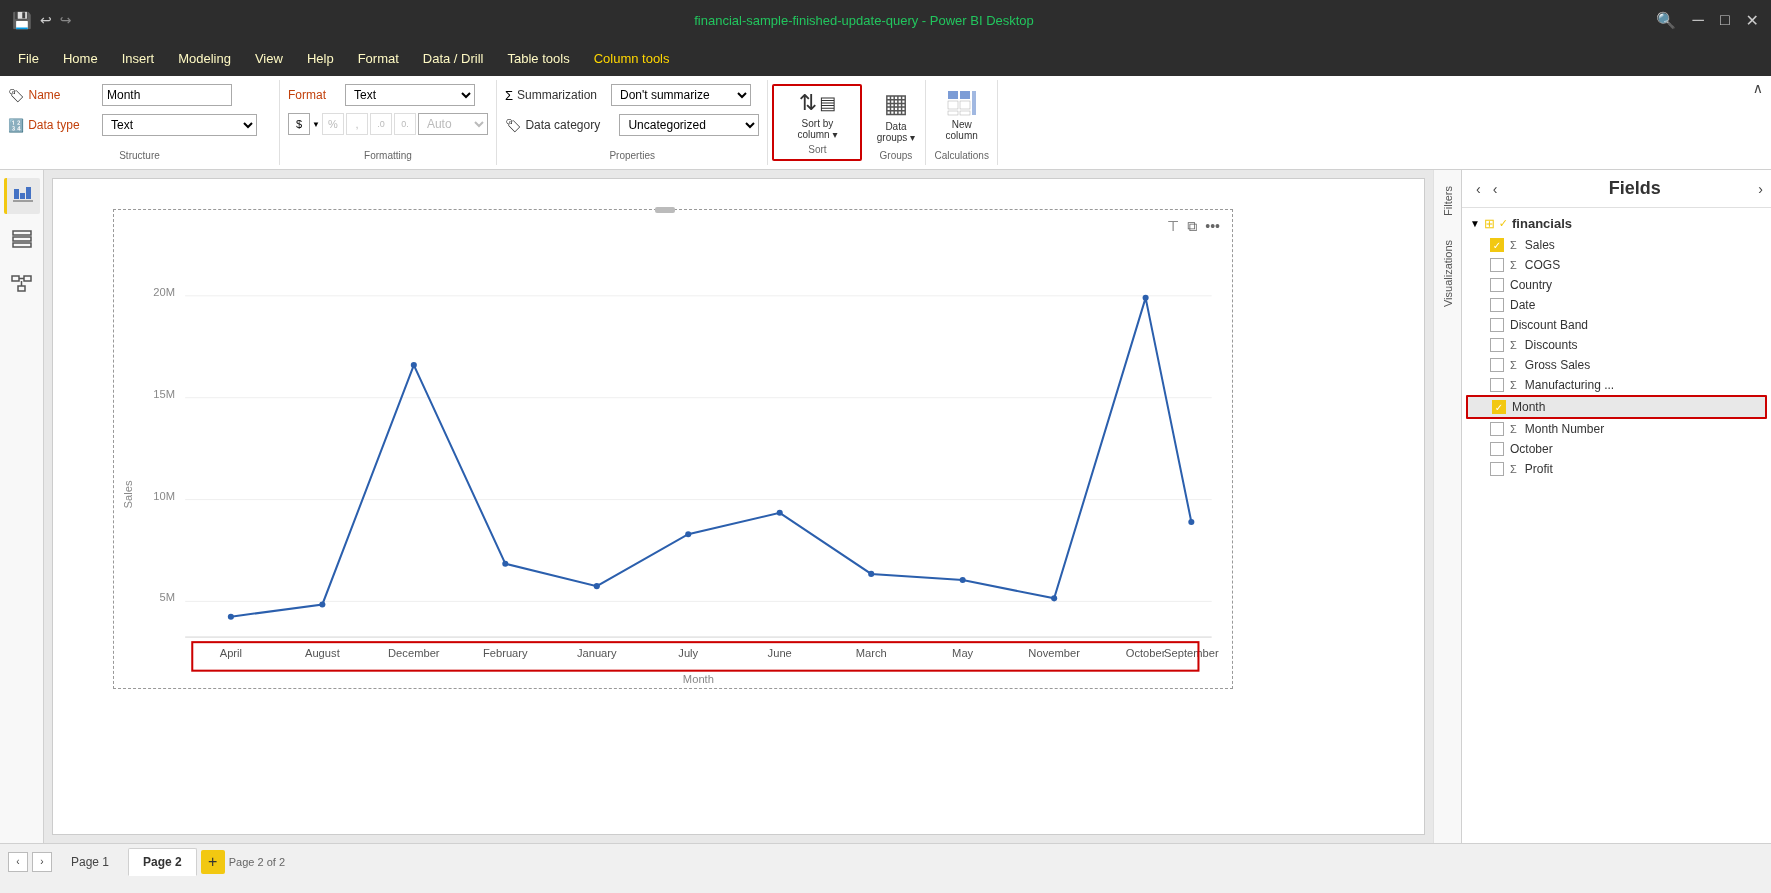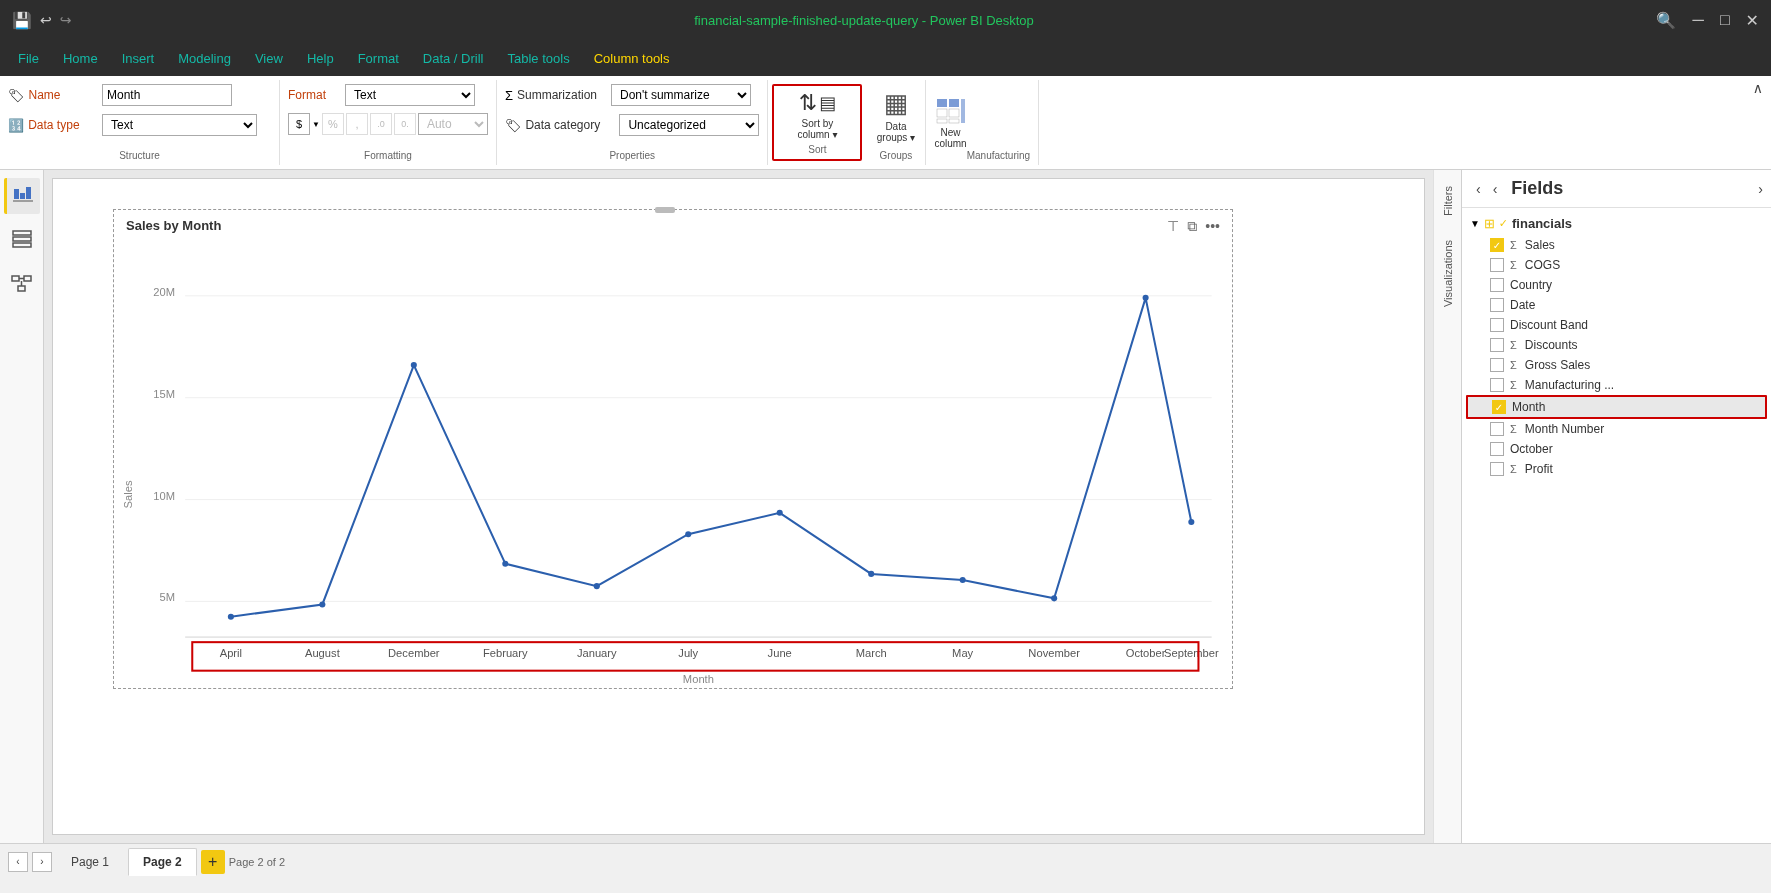--- a/index.html
+++ b/index.html
@@ -22,21 +22,21 @@
     
     .menu-bar {
       height: 36px;
       background: #2d2d2d;
       display: flex;
       align-items: center;
       padding: 0 8px;
       gap: 4px;
     }
     .menu-item {
-      color: #14b8a6;
+      color: #fef9c3;
       padding: 4px 10px;
       cursor: pointer;
       font-size: 13px;
       border-radius: 2px;
     }
     .menu-item.active { color: #ffd700; }
 
     
     .ribbon {
       background: #ffffff;
@@ -236,20 +236,21 @@
       font-size: 14px;
       color: #444;
       padding: 2px 6px;
     }
     .panel-title {
       font-size: 18px;
       font-weight: bold;
       color: #333;
       flex: 1;
       padding-left: 8px;
+      text-align: center;
     }
     .panel-expand {
       cursor: pointer;
       font-size: 14px;
       color: #444;
     }
 
     
     .fields-search {
       padding: 6px 8px;
@@ -516,36 +517,36 @@
 
     <div class="ribbon-group" style="display:flex;flex-direction:column;align-items:center;justify-content:space-between;padding:4px 8px;">
       <div style="display:flex;flex-direction:column;align-items:center;flex:1;justify-content:center;cursor:pointer;">
         <div style="font-size:26px;color:#555;">▦</div>
         <div style="font-size:10px;color:#333;text-align:center;margin-top:2px;">Data<br>groups ▾</div>
       </div>
       <div class="ribbon-group-label">Groups</div>
     </div>
 
 
-    <div class="ribbon-group" style="display:flex;flex-direction:row;align-items:center;justify-content:space-between;padding:4px 8px;">
+    <div class="ribbon-group" style="display:flex;flex-direction:column;align-items:center;justify-content:space-between;padding:4px 8px;">
       <div style="display:flex;flex-direction:column;align-items:center;flex:1;justify-content:center;cursor:pointer;">
         <div style="display:flex;">
           <svg width="32" height="28" viewBox="0 0 32 28">
             <rect x="2" y="2" width="10" height="8" fill="#4472c4" opacity="0.7"></rect>
             <rect x="14" y="2" width="10" height="8" fill="#4472c4" opacity="0.7"></rect>
             <rect x="2" y="12" width="10" height="8" fill="white" stroke="#aaa" stroke-width="0.5"></rect>
             <rect x="14" y="12" width="10" height="8" fill="white" stroke="#aaa" stroke-width="0.5"></rect>
             <rect x="2" y="22" width="10" height="4" fill="white" stroke="#aaa" stroke-width="0.5"></rect>
             <rect x="14" y="22" width="10" height="4" fill="white" stroke="#aaa" stroke-width="0.5"></rect>
             <rect x="26" y="2" width="4" height="24" fill="#4472c4" opacity="0.5"></rect>
           </svg>
         </div>
         <div style="font-size:10px;color:#333;text-align:center;margin-top:2px;">New<br>column</div>
       </div>
-      <div class="ribbon-group-label">Manufacturing</div>
+      <div class="ribbon-group-label">Calculations</div>
     </div>
 
     <span class="ribbon-collapse">∧</span>
   </div>
 </div>
 
 <div style="display:flex;height:calc(893px - 40px - 36px - 108px - 36px);">
 
   <div class="left-sidebar">
     <div class="sidebar-icon active">
@@ -578,21 +579,20 @@
     <div class="report-canvas">
 
       <div class="chart-visual">
 
         <div class="chart-toolbar">
           <span style="cursor:pointer;font-size:14px;color:#666;">⊤</span>
           <span style="cursor:pointer;font-size:14px;color:#666;">⧉</span>
           <span style="cursor:pointer;font-size:14px;color:#666;">•••</span>
         </div>
 
-        <div class="chart-title">Sales by Month</div>
 
         <div class="chart-svg-container">
           <svg width="100%" height="100%" viewBox="0 0 1100 430" preserveAspectRatio="none">
 
             <text x="60" y="45" font-size="11" fill="#888" text-anchor="end">20M</text>
             <text x="60" y="145" font-size="11" fill="#888" text-anchor="end">15M</text>
             <text x="60" y="245" font-size="11" fill="#888" text-anchor="end">10M</text>
             <text x="60" y="345" font-size="11" fill="#888" text-anchor="end">5M</text>
 
             <text x="18" y="240" font-size="11" fill="#888" transform="rotate(-90,18,240)" text-anchor="middle">Sales</text>

